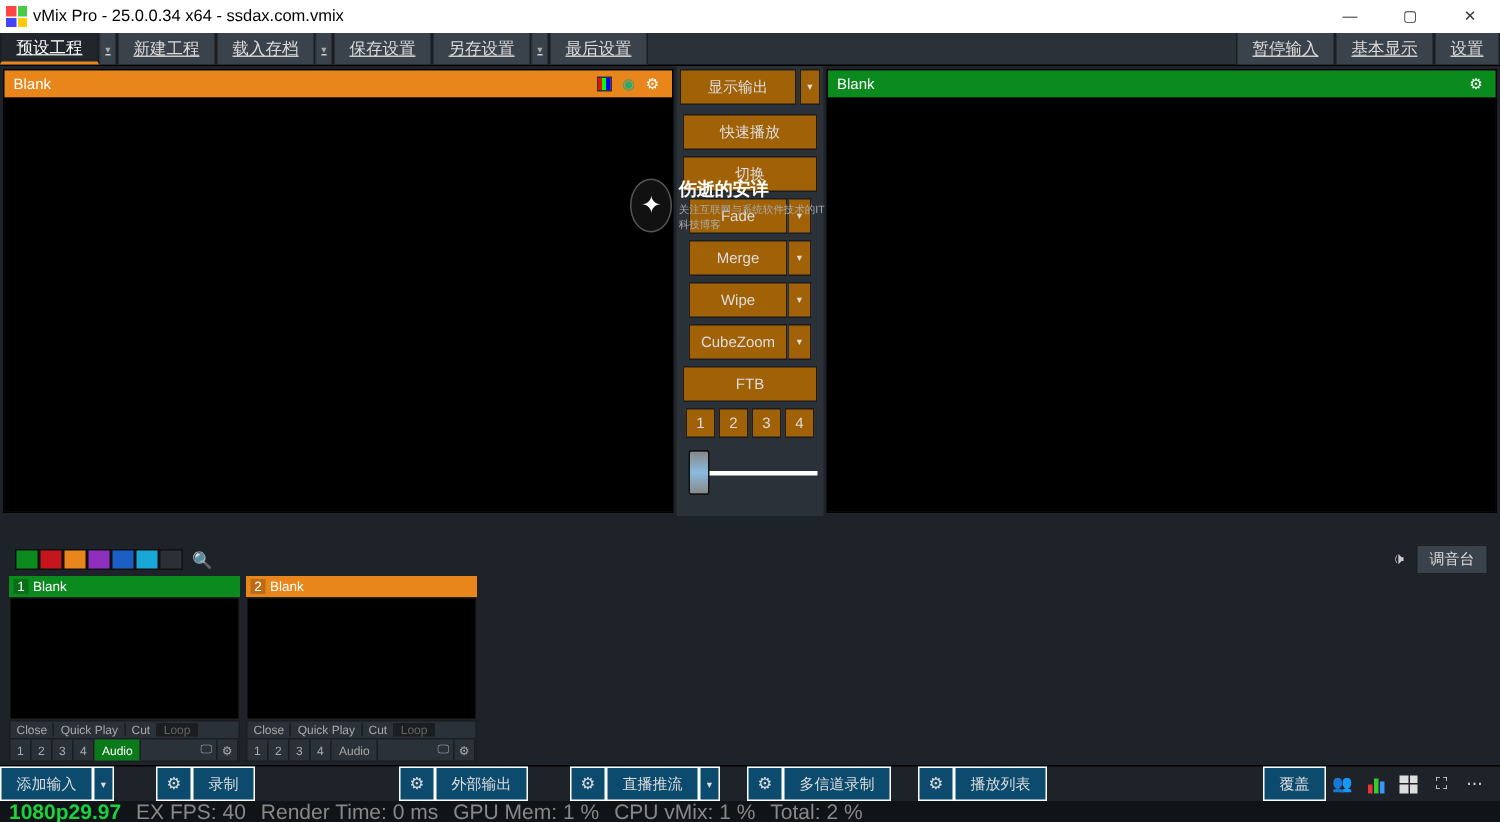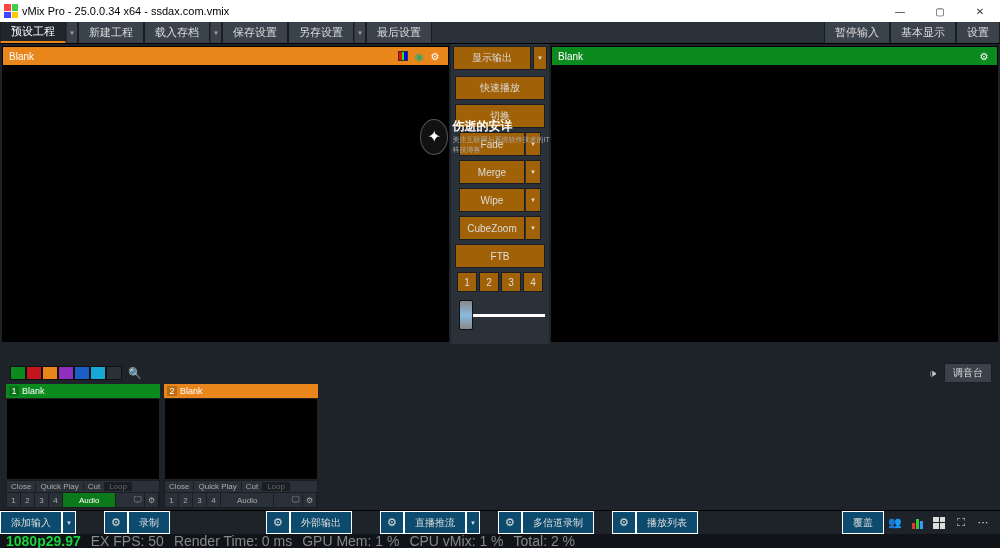--- a/index.html
+++ b/index.html
@@ -9,21 +9,21 @@
 .titlebar { height: 22px; background: #fff; display: flex; align-items: center; padding-left: 4px; color: #000; font-size: 11px; }
 .titlebar .logo { width: 14px; height: 14px; margin-right: 4px; display: grid; grid-template-columns: 1fr 1fr; grid-template-rows: 1fr 1fr; gap: 1px; }
 .titlebar .logo span:nth-child(1){background:#f44;}
 .titlebar .logo span:nth-child(2){background:#4c4;}
 .titlebar .logo span:nth-child(3){background:#44f;}
 .titlebar .logo span:nth-child(4){background:#fc0;}
 .titlebar .spacer { flex: 1; }
 .titlebar .winbtn { width: 40px; height: 22px; display: flex; align-items: center; justify-content: center; font-size: 10px; color:#333; }
 
 
-.toolbar { height: 22px; background: #2b3138; display: flex; align-items: stretch; border-bottom: 1px solid #000; }
+.toolbar { height: 22px; background: #2b3138; display: flex; align-items: stretch; border-bottom: 1px solid #000; text-decoration: underline; }
 .tbtn { background: #3a424b; color: #ddd; font-size: 11px; display: flex; align-items: center; justify-content: center; padding: 0 10px; border: 1px solid #1a1d21; border-top: none; border-bottom: none; margin-right: 0; cursor: pointer; }
 .tbtn.active { background: #21262c; color: #fff; border-bottom: 2px solid #e8861b; padding-bottom: 0; }
 .tsplit { width: 12px; background: #3a424b; border-left: 1px solid #2b3138; border-right: 1px solid #1a1d21; display:flex;align-items:center;justify-content:center;font-size:7px;color:#aaa; }
 
 
 .mainrow { display: flex; height: 300px; }
 .pane { flex: 1; display: flex; flex-direction: column; border: 1px solid #000; margin: 2px; }
 .pane-head { height: 18px; display: flex; align-items: center; padding: 0 6px; color: #fff; font-size: 10px; }
 .pane-head.orange { background: #e8861b; }
 .pane-head.green { background: #0b8a1e; }
@@ -70,21 +70,21 @@
 .tilehead .num { width:10px; text-align:center; margin-right:3px; background:rgba(0,0,0,.2); }
 .tilehead.green { background:#0b8a1e; }
 .tilehead.orange { background:#e8861b; }
 .tilebody { height:82px; background:#000; border:1px solid #222; }
 .tilefoot1 { height:13px; background:#2b3138; display:flex; gap:0; border:1px solid #1a1d21;align-items:center; }
 .tilefoot1 span { font-size:8px; color:#aaa; padding:0 4px; border-right:1px solid #1a1d21; display:flex;align-items:center; cursor:pointer; }
 .tilefoot1 span.loop { background:#1a1d21; color:#666; }
 .tilefoot2 { height:15px; background:#2b3138; display:flex; border:1px solid #1a1d21; border-top:none; }
 .tilefoot2 span { font-size:8px; color:#aaa; flex:0 0 auto; width:14px; border-right:1px solid #1a1d21; display:flex;align-items:center;justify-content:center; cursor:pointer; }
 .tilefoot2 span.on { background:#0b7a1a; color:#fff; }
-.tilefoot2 span.wide { width:auto; padding:0 16px; }
+.tilefoot2 span.wide { width:auto; padding:0 5px; }
 .tilefoot2 .gear { margin-left:auto; }
 
 
 .bottombar { position:absolute; left:0; right:0; bottom:14px; height:24px; background:#1e2329; border-top:1px solid #000; display:flex; align-items:stretch; }
 .bgroup { display:flex; align-items:stretch; margin-right:0; }
 .bbtn { background:#0c4a6e; color:#ddd; font-size:10px; display:flex; align-items:center; justify-content:center; padding:0 10px; border:1px solid #ffffff; cursor:pointer; }
 .bbtn.dd { width:14px; padding:0; font-size:7px; }
 .bbtn.icon { width:24px; padding:0; font-size:11px; }
 .spacer { flex:1; }
 .rico { width:20px; height:16px; display:flex;align-items:center;justify-content:center; font-size:11px; color:#ddd; margin:0 1px; cursor:pointer; }
@@ -310,18 +310,18 @@
           <span></span>
         </div>
       </div>
     <div class="rico">⛶</div>
     <div class="rico">⋯</div>
   </div>
 </div>
 
 <div class="statusbar">
   <span class="res">1080p29.97</span>
-  <span><span>EX  FPS:</span> <span>50</span></span>
+  <span><span>EX  FPS:</span> <span>40</span></span>
   <span><span>Render Time:</span> <span>0 ms</span></span>
   <span><span>GPU Mem:</span> <span>1 %</span></span>
   <span><span>CPU vMix:</span> <span>1 %</span></span>
   <span><span>Total:</span> <span>2 %</span></span>
 </div>
 
 </body></html>

